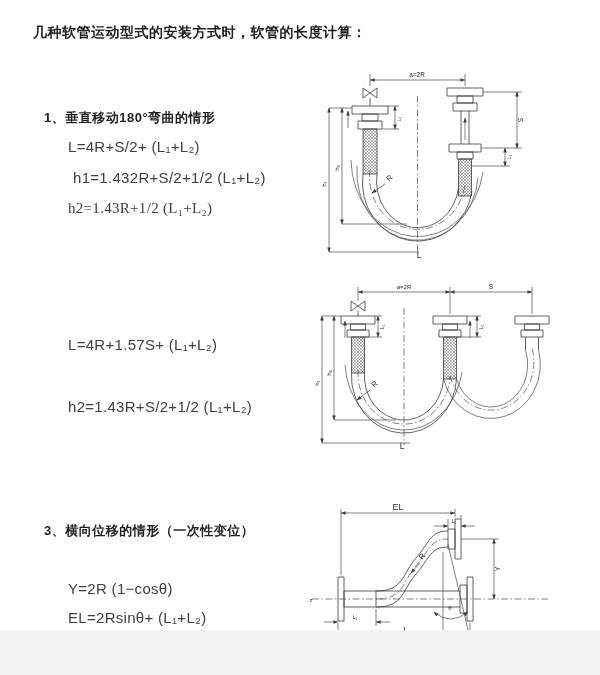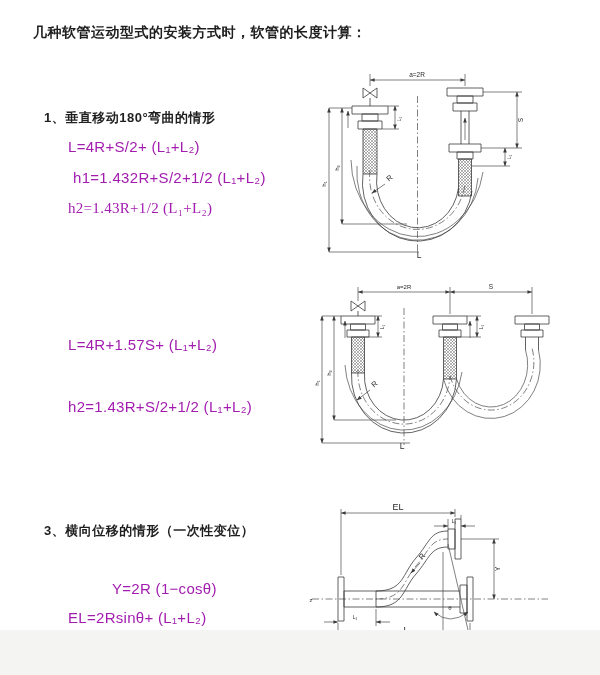--- a/index.html
+++ b/index.html
@@ -4,30 +4,30 @@
 <style>
   html,body{margin:0;padding:0;background:#f4f4f2;}
   .page{
     position:relative;width:600px;height:630px;background:#ffffff;
     font-family:"Liberation Sans","DejaVu Sans",sans-serif;color:#1f1f1f;overflow:hidden;
     margin:0 auto;box-shadow:0 0 4px rgba(0,0,0,.15);
   }
   .abs{position:absolute;white-space:nowrap;}
   .doc-title{left:33px;top:24px;font-size:14px;font-weight:bold;letter-spacing:.5px;}
   .sec-heading{font-size:13px;font-weight:bold;letter-spacing:.5px;}
-  .formula{font-size:15px;letter-spacing:.3px;color:#a21caf;}
+  .formula{font-size:15px;letter-spacing:.3px;color:#404040;}
   
   .h1{left:44px;top:109px;}
   .f11{left:68px;top:138px;} .f12{left:73px;top:169px;} .f13{left:68px;top:200px;font-family:Liberation Serif, serif;}
   
   .h2{left:44px;top:308px;}
   .f21{left:68px;top:336px;} .f22{left:68px;top:367px;} .f23{left:68px;top:398px;}
   
   .h3{left:44px;top:522px;}
-  .f31{left:68px;top:551px;} .f32{left:68px;top:580px;margin-left:44px;} .f33{left:68px;top:609px;}
+  .f31{left:68px;top:551px;} .f32{left:68px;top:580px;} .f33{left:68px;top:609px;}
   svg{position:absolute;overflow:visible;}
   .d1{left:315px;top:66px;} .d2{left:310px;top:280px;} .d3{left:298px;top:502px;}
   svg line,svg path,svg rect,svg circle{vector-effect:non-scaling-stroke;}
   .ln{stroke:#3b3b3b;stroke-width:.8;fill:none;}
   .ln2{stroke:#4a4a4a;stroke-width:.7;fill:none;}
   .dash{stroke:#4a4a4a;stroke-width:.7;fill:none;stroke-dasharray:7 2.5 1.5 2.5;}
   .dimtxt{font-family:"Liberation Sans","DejaVu Sans",sans-serif;fill:#2a2a2a;}
 </style>
 </head>
 <body>

